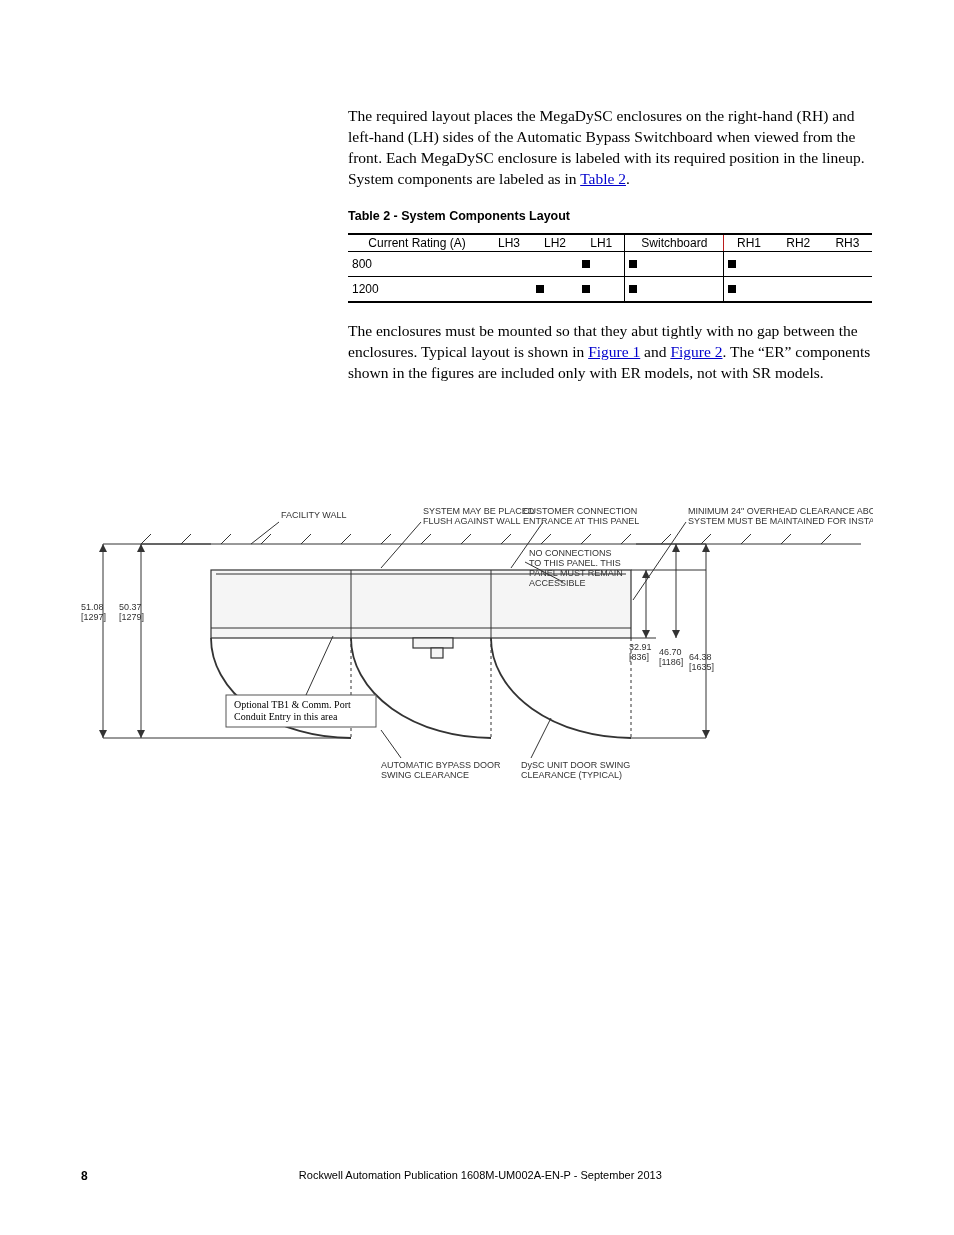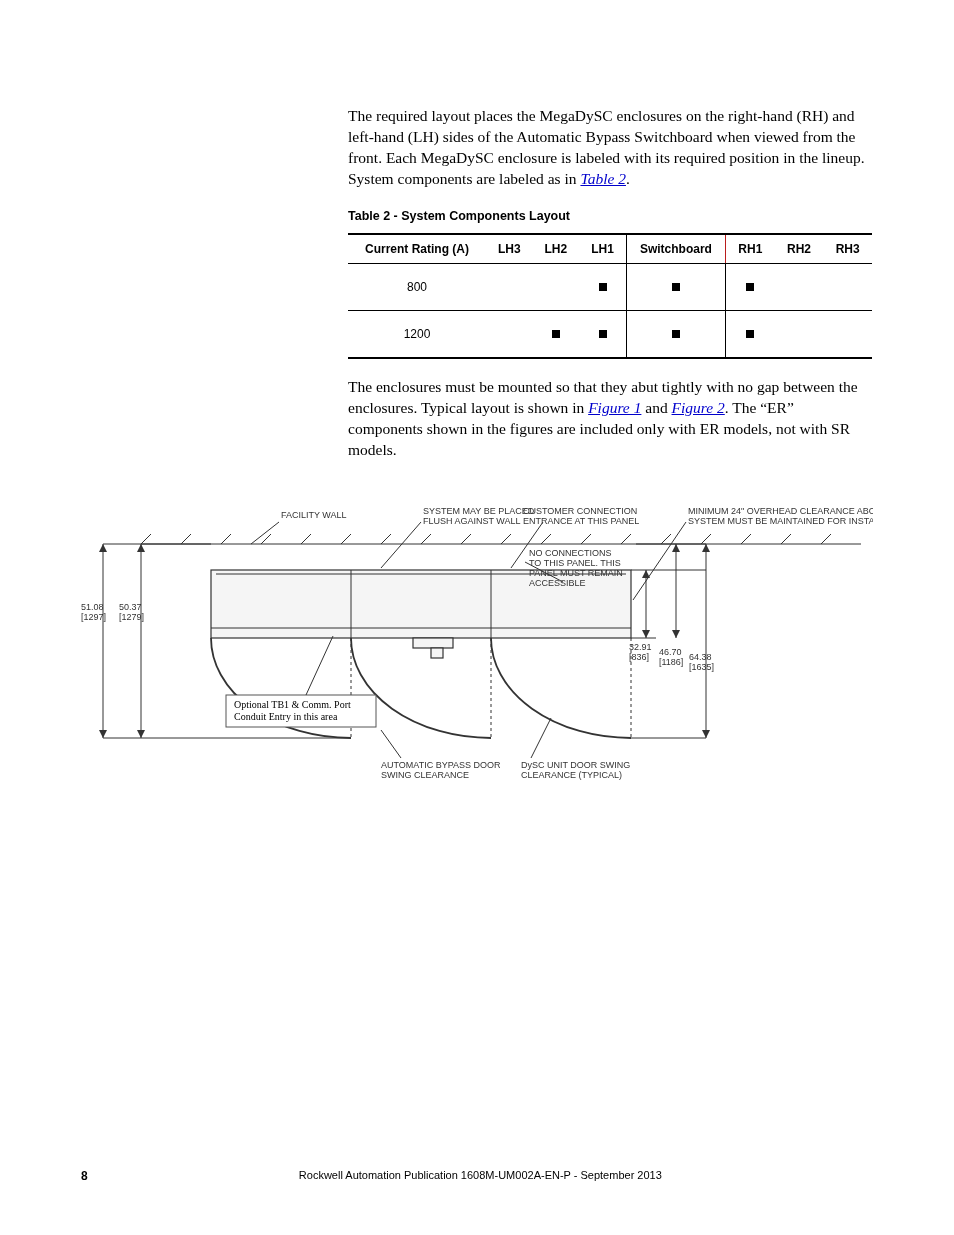--- a/index.html
+++ b/index.html
@@ -48,51 +48,50 @@
     left: 348px;
     width: 524px;
     font-size: 15.5px;
     line-height: 1.35;
   }
   .body-col p { margin: 0 0 14px 0; }
   a.faux-link {
     color: #0000cc;
     text-decoration: underline;
     cursor: pointer;
-    font-style: italic;
   }
   .tbl-caption {
     font-family: Arial, Helvetica, sans-serif;
     font-weight: 700;
     font-size: 12.5px;
     margin: 18px 0 8px 0;
   }
   table.layout-table {
     border-collapse: collapse;
     width: 100%;
     font-family: Arial, Helvetica, sans-serif;
     font-size: 12px;
   }
   table.layout-table th {
-    font-weight: 700;
-    padding: 6px 4px;
+    font-weight: 400;
+    padding: 0 4px;
     border-top: 2px solid #000;
     border-bottom: 1px solid #000;
     text-align: center;
   }
   table.layout-table th.col-current { width: 130px; }
   table.layout-table th.col-sw {
     border-left: 1px solid #000;
     border-right: 1px solid #b91c1c;
     width: 90px;
   }
   table.layout-table td {
-    padding: 15px 4px;
+    padding: 4px 4px;
     border-bottom: 1px solid #000;
-    text-align: center;
+    text-align: left;
     vertical-align: middle;
   }
   table.layout-table tr:last-child td {
     border-bottom: 2px solid #000;
   }
   table.layout-table td.col-sw {
     border-left: 1px solid #000;
     border-right: 1px solid #000;
   }
   .sq {

